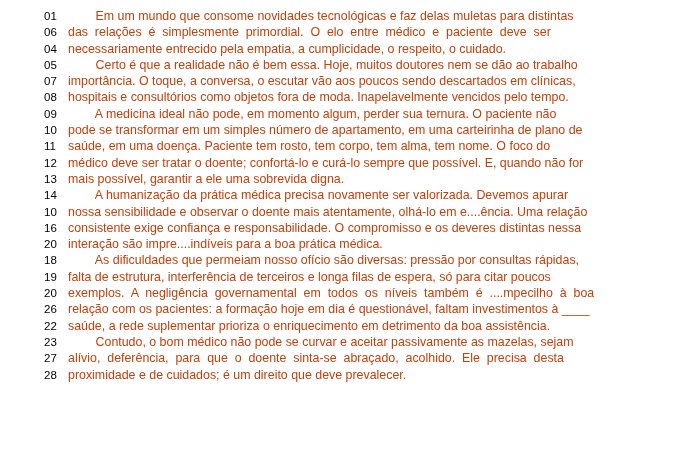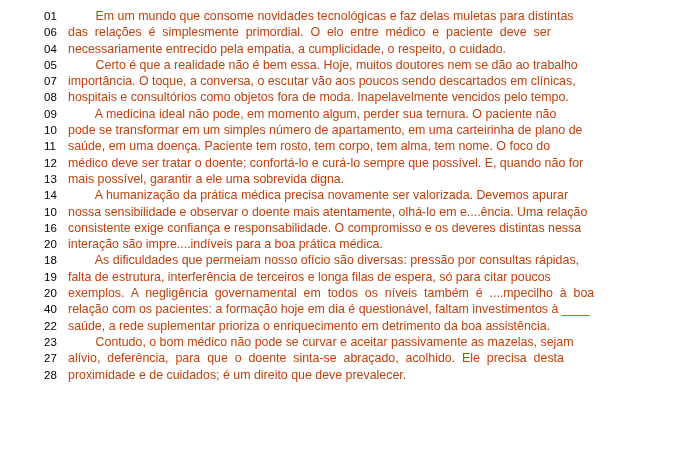--- a/index.html
+++ b/index.html
@@ -121,21 +121,21 @@
     </div>
     <div class="line-row">
       <span class="lnum">19</span>
       <span class="ltext">falta de estrutura, interferência de terceiros e longa filas de espera, só para citar poucos</span>
     </div>
     <div class="line-row">
       <span class="lnum">20</span>
       <span class="ltext">exemplos.  A  negligência  governamental  em  todos  os  níveis  também  é  ....mpecilho  à  boa</span>
     </div>
     <div class="line-row">
-      <span class="lnum">40</span>
+      <span class="lnum">26</span>
       <span class="ltext">relação com os pacientes: a formação hoje em dia é questionável, faltam investimentos à ____</span>
     </div>
     <div class="line-row">
       <span class="lnum">22</span>
       <span class="ltext">saúde, a rede suplementar prioriza o enriquecimento em detrimento da boa assistência.</span>
     </div>
     <div class="line-row">
       <span class="lnum">23</span>
       <span class="ltext">        Contudo, o bom médico não pode se curvar e aceitar passivamente as mazelas, sejam</span>
     </div>

